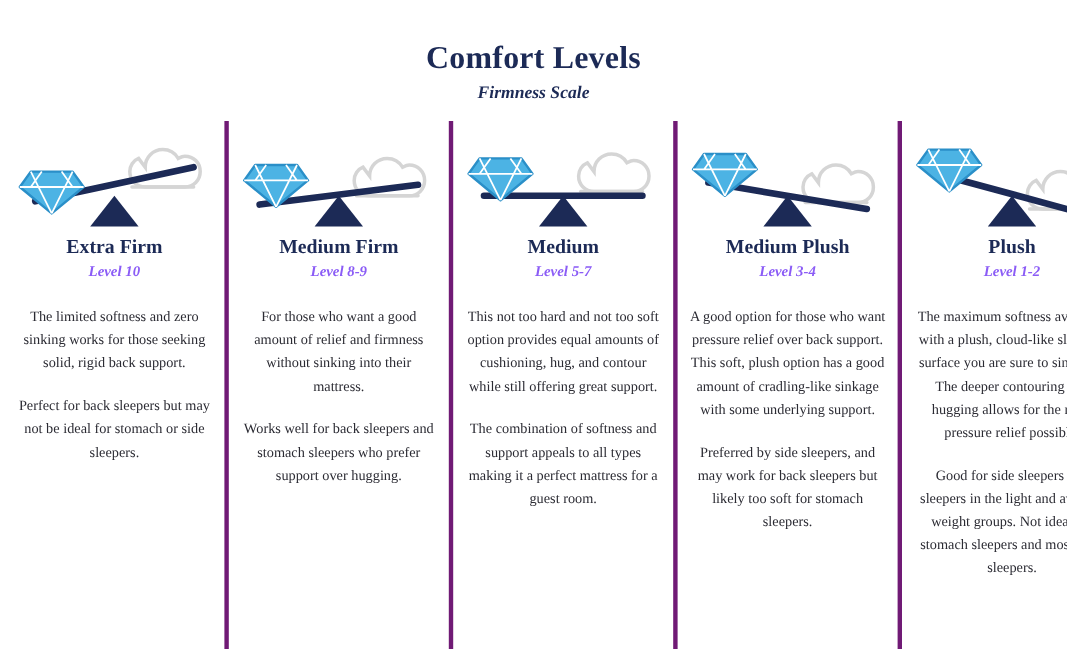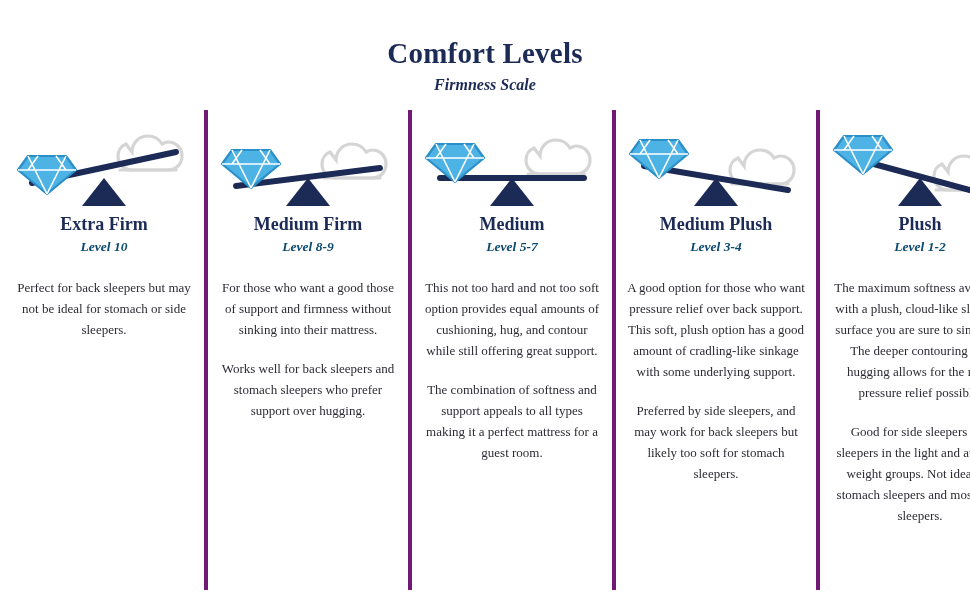--- a/index.html
+++ b/index.html
@@ -74,21 +74,21 @@
     font-weight: bold;
     font-size: 18px;
     color: #1c2a56;
     margin-top: 2px;
   }
   .level {
     font-family: "Liberation Serif", serif;
     font-style: italic;
     font-weight: bold;
     font-size: 13.5px;
-    color: #0c4a6e;
+    color: #8b5cf6;
     margin-top: 4px;
   }
   .body-text {
     margin-top: 22px;
     font-family: "Liberation Serif", serif;
     font-size: 13px;
     line-height: 1.62;
     color: #2b2b33;
   }
   .body-text p {
@@ -126,20 +126,21 @@
               <path d="M4 60 h58 M14 46 l19 38 M52 46 l-19 38 M24 46 l-10 14 M42 46 l10 14" stroke="#ffffff" stroke-width="1.6" fill="none"></path>
             </g>
             <g>
               <path d="M68 96 h44 l-22 -28 z" fill="#1c2a56"></path>
             </g>
           </svg>
         </div>
         <div class="label">Extra Firm</div>
         <div class="level">Level 10</div>
         <div class="body-text">
+          <p>The limited softness and zero sinking works for those seeking solid, rigid back support.</p>
           <p>Perfect for back sleepers but may not be ideal for stomach or side sleepers.</p>
         </div>
       </div>
     </div>
 
     <div class="col">
       <div class="col-inner">
         <div class="graphic">
           <svg width="180" height="100" viewBox="0 0 180 100">
             <g>
@@ -154,21 +155,21 @@
               <path d="M4 54 h58 M14 40 l19 38 M52 40 l-19 38 M24 40 l-10 14 M42 40 l10 14" stroke="#ffffff" stroke-width="1.6" fill="none"></path>
             </g>
             <g>
               <path d="M68 96 h44 l-22 -28 z" fill="#1c2a56"></path>
             </g>
           </svg>
         </div>
         <div class="label">Medium Firm</div>
         <div class="level">Level 8-9</div>
         <div class="body-text">
-          <p>For those who want a good those of support and firmness without sinking into their mattress.</p>
+          <p>For those who want a good amount of relief and firmness without sinking into their mattress.</p>
           <p>Works well for back sleepers and stomach sleepers who prefer support over hugging.</p>
         </div>
       </div>
     </div>
 
     <div class="col">
       <div class="col-inner">
         <div class="graphic">
           <svg width="180" height="100" viewBox="0 0 180 100">
             <g>

